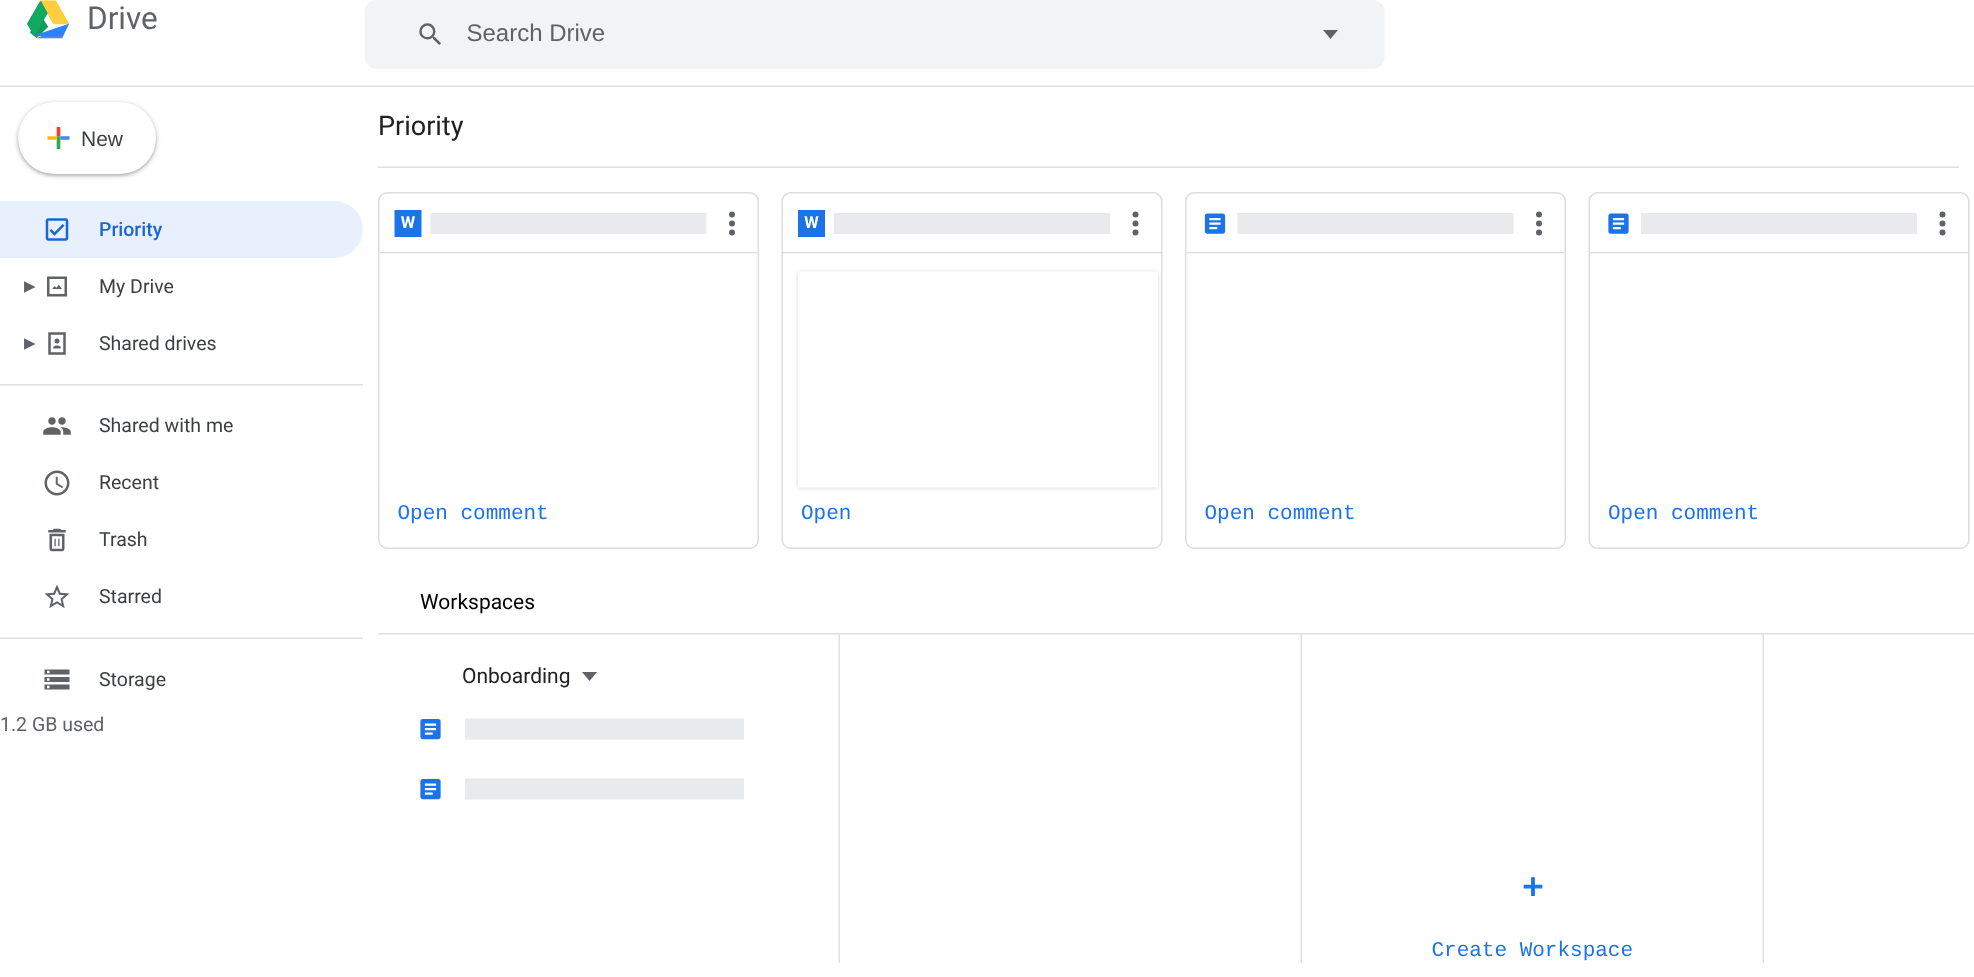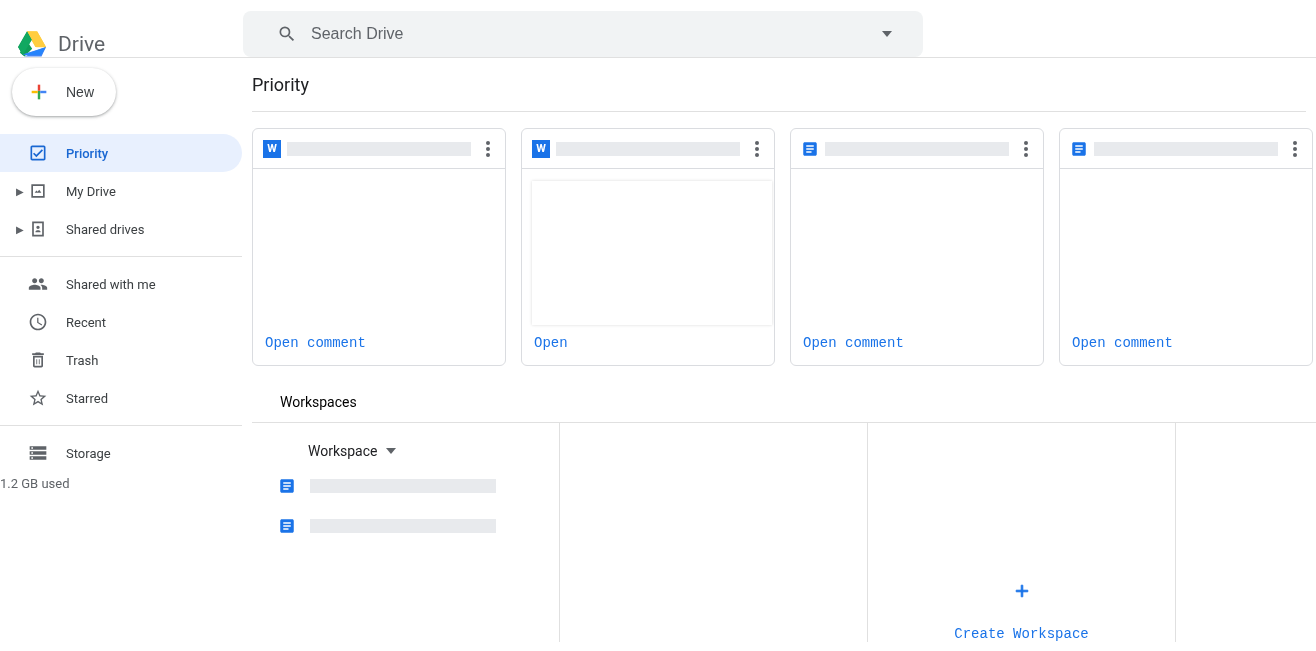--- a/index.html
+++ b/index.html
@@ -1,32 +1,32 @@
 <!DOCTYPE html>
 <html><head>
 <meta charset="utf-8">
 <style>
   * { box-sizing: border-box; margin: 0; padding: 0; }
   body { font-family: Roboto, Arial, sans-serif; color: #3c4043; background: #fff; width: 1316px; height: 651px; overflow: hidden; }
 
   
-  .header { display: flex; align-items: flex-end; height: 58px; border-bottom: 1px solid #e0e0e0; padding-left: 18px; }
+  .header { display: flex; align-items: flex-start; height: 58px; border-bottom: 1px solid #e0e0e0; padding-left: 18px; }
   .brand { display: flex; align-items: center; width: 225px; }
   .brand-logo { width: 28px; height: 26px; margin-right: 12px; }
   .brand-name { font-size: 21px; color: #5f6368; }
   .search-bar { display: flex; align-items: center; background: #f1f3f4; border-radius: 8px; height: 46px; width: 680px; padding: 0 24px; }
   .search-icon { width: 20px; height: 20px; margin: 0 14px 0 10px; fill: #5f6368; }
   .search-input { flex: 1; border: none; background: transparent; outline: none; font-size: 16px; color: #3c4043; }
   .search-input::placeholder { color: #5f6368; }
   .search-dropdown { width: 24px; height: 24px; display: flex; align-items: center; justify-content: center; cursor: pointer; }
 
   
   .layout { display: flex; height: calc(100% - 58px); }
   .sidebar { width: 242px; padding-top: 10px; }
-  .new-btn { display: inline-flex; align-items: center; height: 48px; padding: 0 22px 0 16px; margin-left: 12px; border-radius: 24px; box-shadow: 0 1px 2px rgba(60,64,67,.3), 0 1px 3px 1px rgba(60,64,67,.15); background: #fff; border: none; cursor: pointer; font-size: 14px; color: #3c4043; gap: 16px; }
+  .new-btn { display: inline-flex; align-items: center; height: 48px; padding: 0 22px 0 16px; margin-left: 12px; border-radius: 24px; box-shadow: 0 1px 2px rgba(60,64,67,.3), 0 1px 3px 1px rgba(60,64,67,.15); background: #fff; border: none; cursor: pointer; font-size: 14px; color: #3c4043; gap: 4px; }
   .new-plus { width: 22px; height: 22px; }
 
   .nav { margin-top: 18px; }
   .nav-item { display: flex; align-items: center; height: 38px; padding-left: 16px; border-top-right-radius: 20px; border-bottom-right-radius: 20px; font-size: 13px; color: #3c4043; cursor: pointer; }
   .nav-item .expand { width: 8px; font-size: 10px; color: #5f6368; }
   .nav-item .no-expand { width: 8px; }
   .nav-item .icon { width: 20px; height: 20px; margin-left: 4px; margin-right: 18px; display: flex; align-items: center; justify-content: center; }
   .nav-item.active { background: #e8f0fe; color: #1967d2; font-weight: 500; }
   .nav-item.active svg { fill: #1967d2; }
   .nav-item svg { fill: #5f6368; width: 20px; height: 20px; }
@@ -260,21 +260,21 @@
         <div class="card-body"></div>
         <div class="card-action">Open comment</div>
       </div>
     </div>
 
     <div class="section-label">Workspaces</div>
 
     <div class="ws-row">
       <div class="ws-col">
         <div class="ws-name">
-          <span>Workspace</span>
+          <span>Onboarding</span>
           <svg class="chev" width="10" height="6" viewBox="0 0 10 6">
               <path d="M0 0 L10 0 L5 6 Z" fill="#5f6368"></path>
             </svg>
         </div>
         <div class="ws-file">
           <span class="file-icon docs"><svg viewBox="0 0 24 24" width="18" height="18" fill="#1a73e8">
                 <path d="M19 3H5c-1.1 0-2 .9-2 2v14c0 1.1.9 2 2 2h14c1.1 0 2-.9 2-2V5c0-1.1-.9-2-2-2zM7 7h10v2H7V7zm0 4h10v2H7v-2zm0 4h7v2H7v-2z"></path>
               </svg></span>
           <span class="bar"></span>
         </div>

